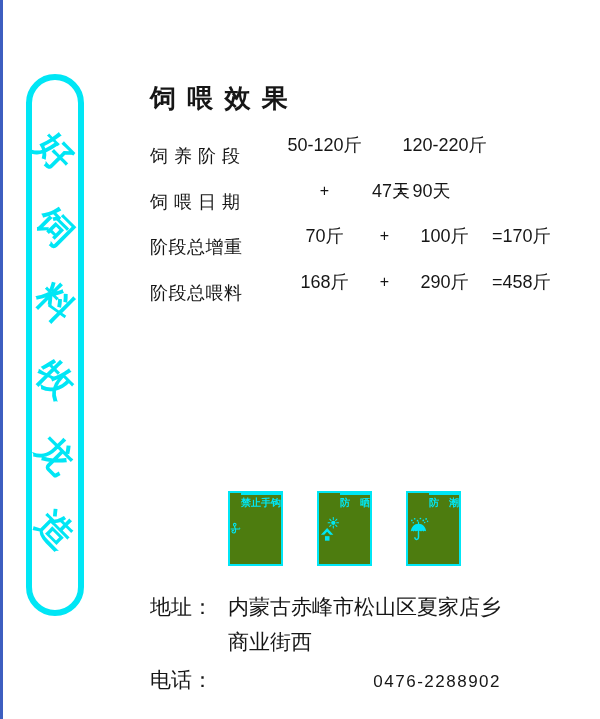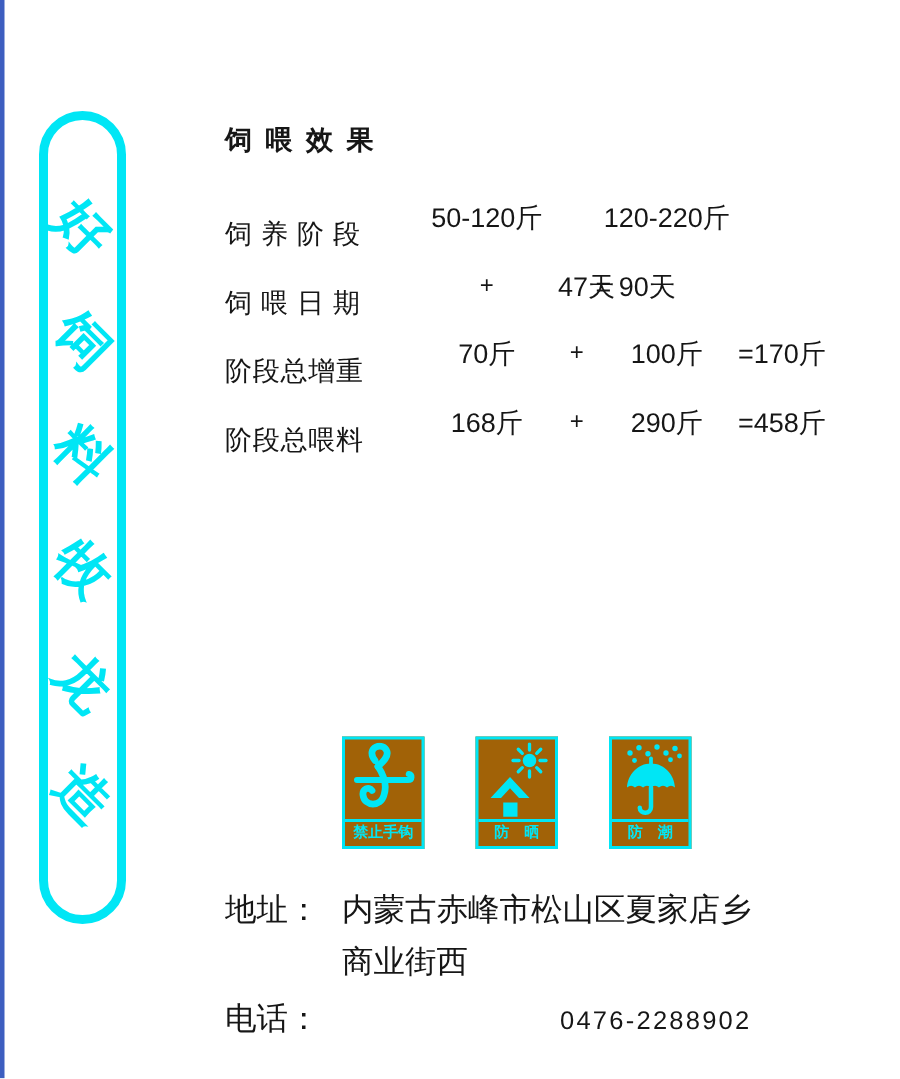--- a/index.html
+++ b/index.html
@@ -13,35 +13,35 @@
     position:absolute;left:26px;top:74px;width:58px;height:542px;box-sizing:border-box;
     border:6px solid #00e6f5;border-radius:32px;
     display:flex;flex-direction:column;align-items:center;justify-content:space-evenly;
     padding:14px 0 22px;
   }
   .pill-char{
     color:#00e6f5;font-size:36px;font-weight:bold;line-height:1;
     transform:rotate(45deg);
   }
   
-  .title{position:absolute;left:150px;top:81px;font-size:18px;font-weight:600;letter-spacing:2px;}
+  .title{position:absolute;left:150px;top:81px;font-size:26px;font-weight:600;letter-spacing:2px;}
   .table{position:absolute;left:150px;top:122px;width:430px;}
   .t-row{
     display:grid;grid-template-columns:127px 95px 25px 95px 120px;
     height:45.5px;align-items:center;font-size:18px;font-weight:500;
   }
   .t-label{letter-spacing:0.5px;white-space:pre;margin-top:22px;}
   .t-v{text-align:center;white-space:pre;}
   .t-plus{text-align:center;font-size:16px;}
   .t-res{text-align:left;white-space:pre;}
   
   .icons{position:absolute;left:228px;top:491px;display:flex;gap:34px;}
   .icon-box{
     width:55px;height:75px;box-sizing:border-box;border:2px solid #00e6f5;
-    display:flex;flex-direction:column;background:#a16207;
+    display:flex;flex-direction:row;background:#4d7c0f;
   }
   .icon-art{flex:1;display:flex;align-items:center;justify-content:center;overflow:hidden;}
   .icon-label{
     height:16px;border-top:2px solid #00e6f5;color:#00e6f5;
     font-size:10px;font-weight:bold;text-align:center;line-height:15px;white-space:pre;
   }
   
   .footer{position:absolute;left:150px;top:594px;font-size:21px;line-height:1.25;}
   .addr-line1{display:flex;}
   .f-label{display:inline-block;width:78px;white-space:pre;}

